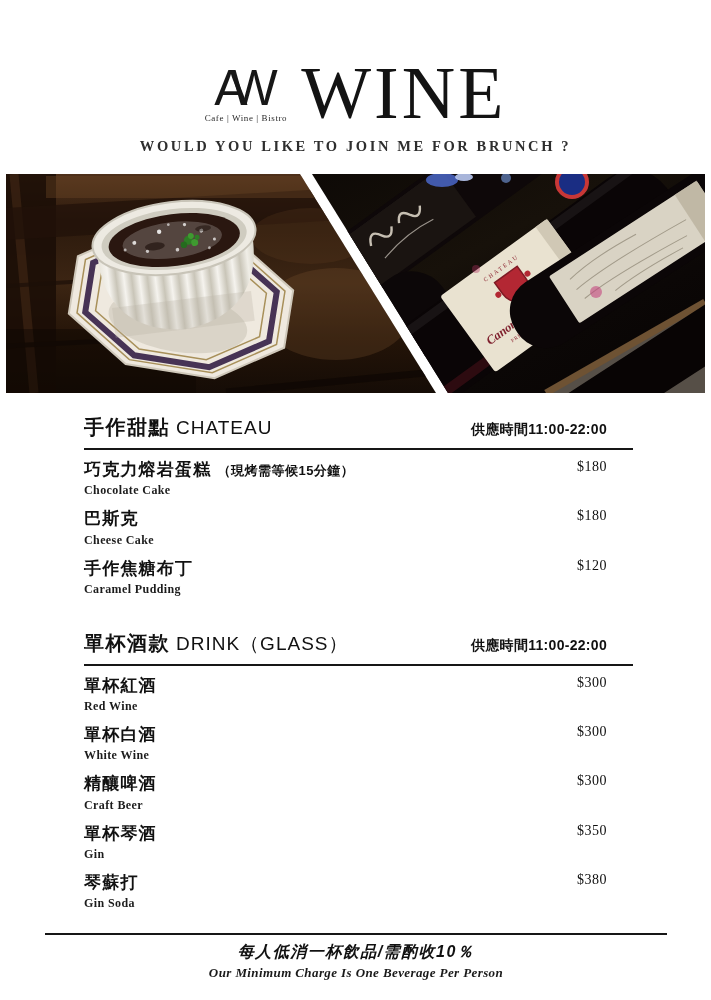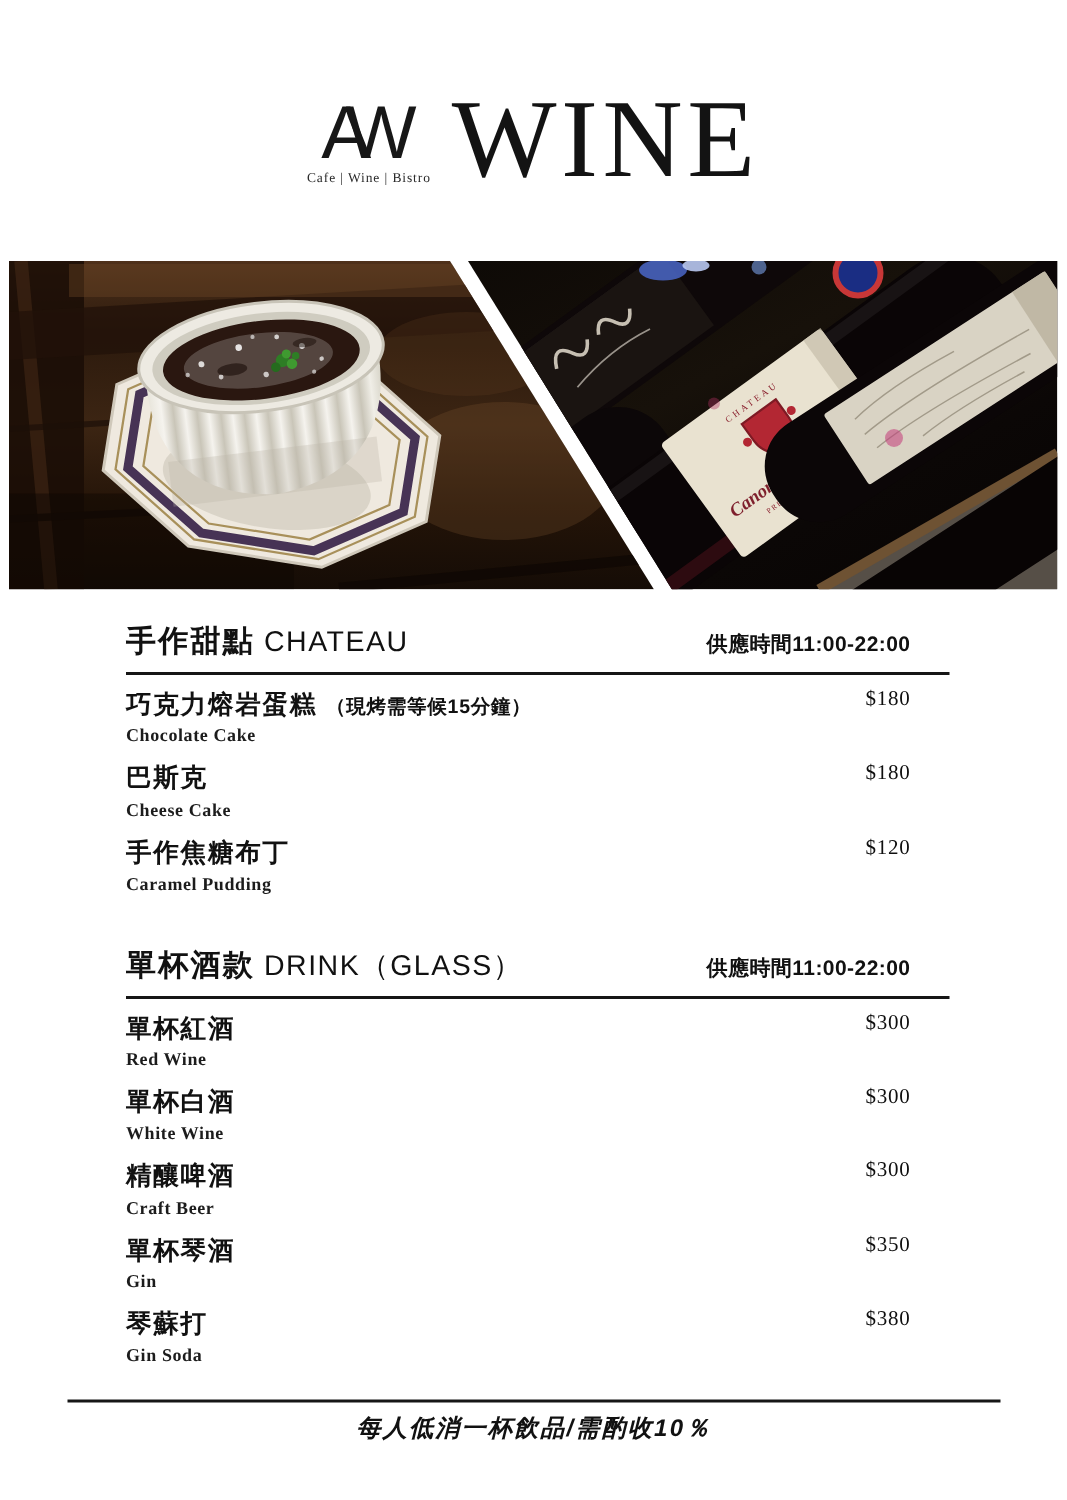--- a/index.html
+++ b/index.html
@@ -53,20 +53,21 @@
 <body>
 
 <div class="header">
   <div class="logo-row">
     <div class="aw-block">
       <div class="aw"><span>A</span><span class="w">W</span></div>
       <div class="aw-sub">Cafe | Wine | Bistro</div>
     </div>
     <div class="wine">WINE</div>
   </div>
+  <div class="tagline">WOULD YOU LIKE TO JOIN ME FOR BRUNCH ?</div>
 </div>
 
 <div class="photo-band">
 <svg width="699" height="219" viewBox="0 0 699 219" xmlns="http://www.w3.org/2000/svg">
   <defs>
     <clipPath id="clipL">
           <polygon points="0,0 294,0 430,219 0,219"></polygon>
         </clipPath>
     <clipPath id="clipR">
           <polygon points="306,0 699,0 699,219 442,219"></polygon>
@@ -298,13 +299,14 @@
         </div>
         <div class="price">$380</div>
       </div>
     </div>
   </div>
 </div>
 
 <div class="footer">
   <div class="footer-rule"></div>
   <div class="footer-zh">每人低消一杯飲品/需酌收10％</div>
+  <div class="footer-en">Our Minimum Charge Is One Beverage Per Person</div>
 </div>
 
 </body></html>

